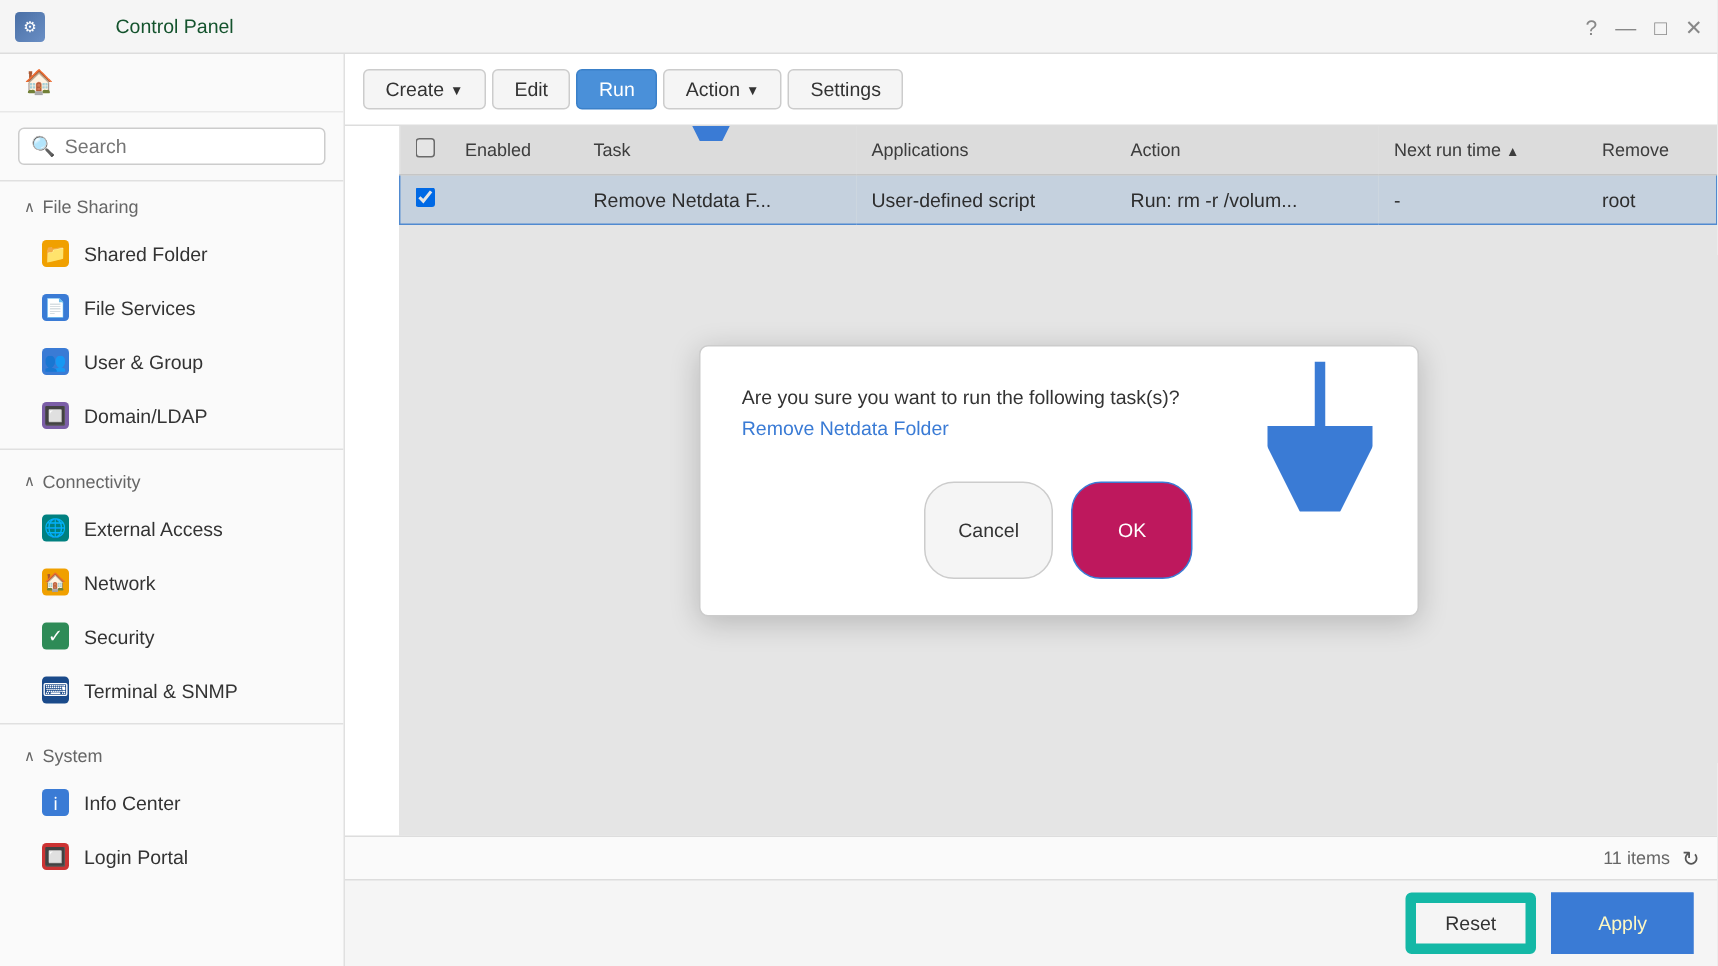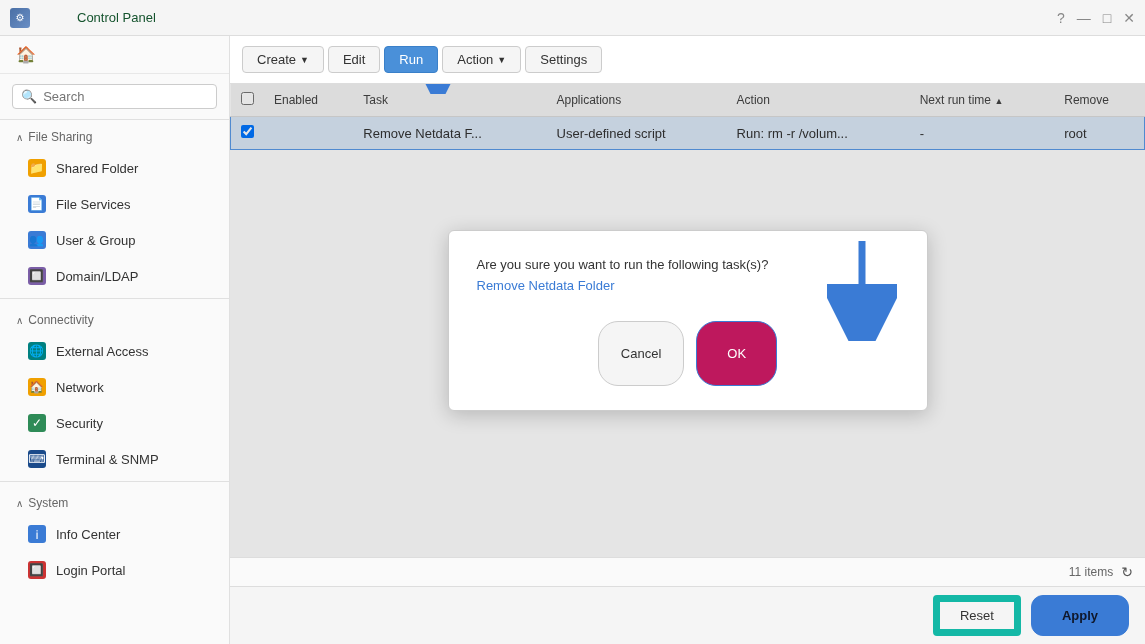--- a/index.html
+++ b/index.html
@@ -139,20 +139,21 @@
       color: white;
       border-color: #3a80c9;
     }
     .btn .dropdown-arrow { font-size: 9px; }
 
     
     .table-area {
       flex: 1;
       overflow-y: auto;
       position: relative;
+      margin-left: 36px;
     }
 
     table {
       width: 100%;
       border-collapse: collapse;
     }
     thead th {
       background: #f5f5f5;
       border-bottom: 1px solid #ddd;
       padding: 8px 10px;
@@ -198,26 +199,26 @@
       border: 7px solid #14b8a6;
       border-radius: 4px;
       background: #f5f5f5;
       color: #333;
       cursor: pointer;
       font-size: 13px;
     }
     .btn-apply {
       padding: 6px 30px;
       border: 1px solid #3a7bd5;
-      border-radius: 12px;
+      border-radius: 0;
       background: #3a7bd5;
-      color: #0f172a;
-      cursor: pointer;
-      font-size: 13px;
-      font-weight: 700;
+      color: #fef9c3;
+      cursor: pointer;
+      font-size: 13px;
+      font-weight: 400;
     }
 
     
     .modal-overlay {
       position: absolute;
       top: 0; left: 0; right: 0; bottom: 0;
       background: rgba(0,0,0,0.1);
       display: flex;
       align-items: center;
       justify-content: center;

